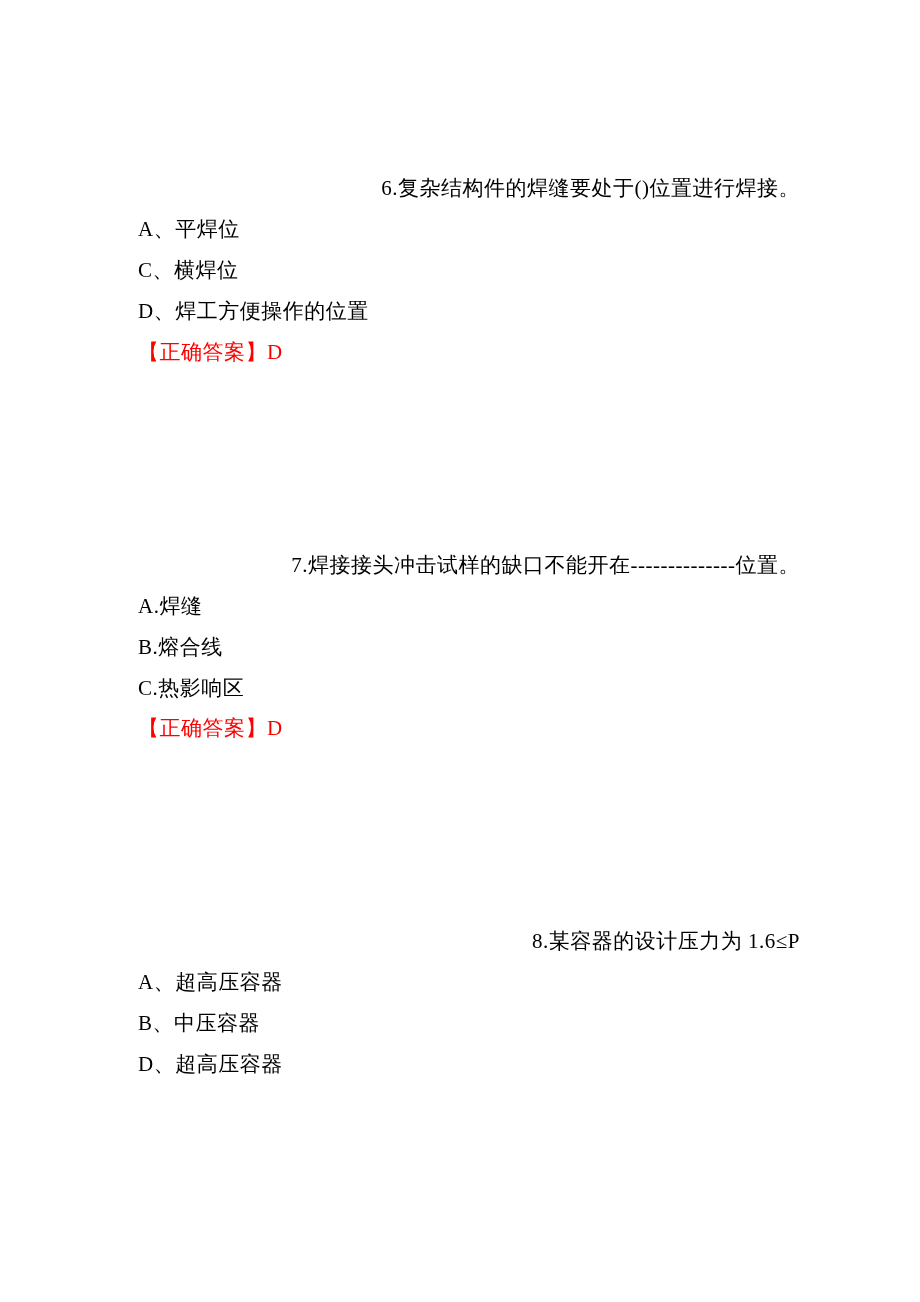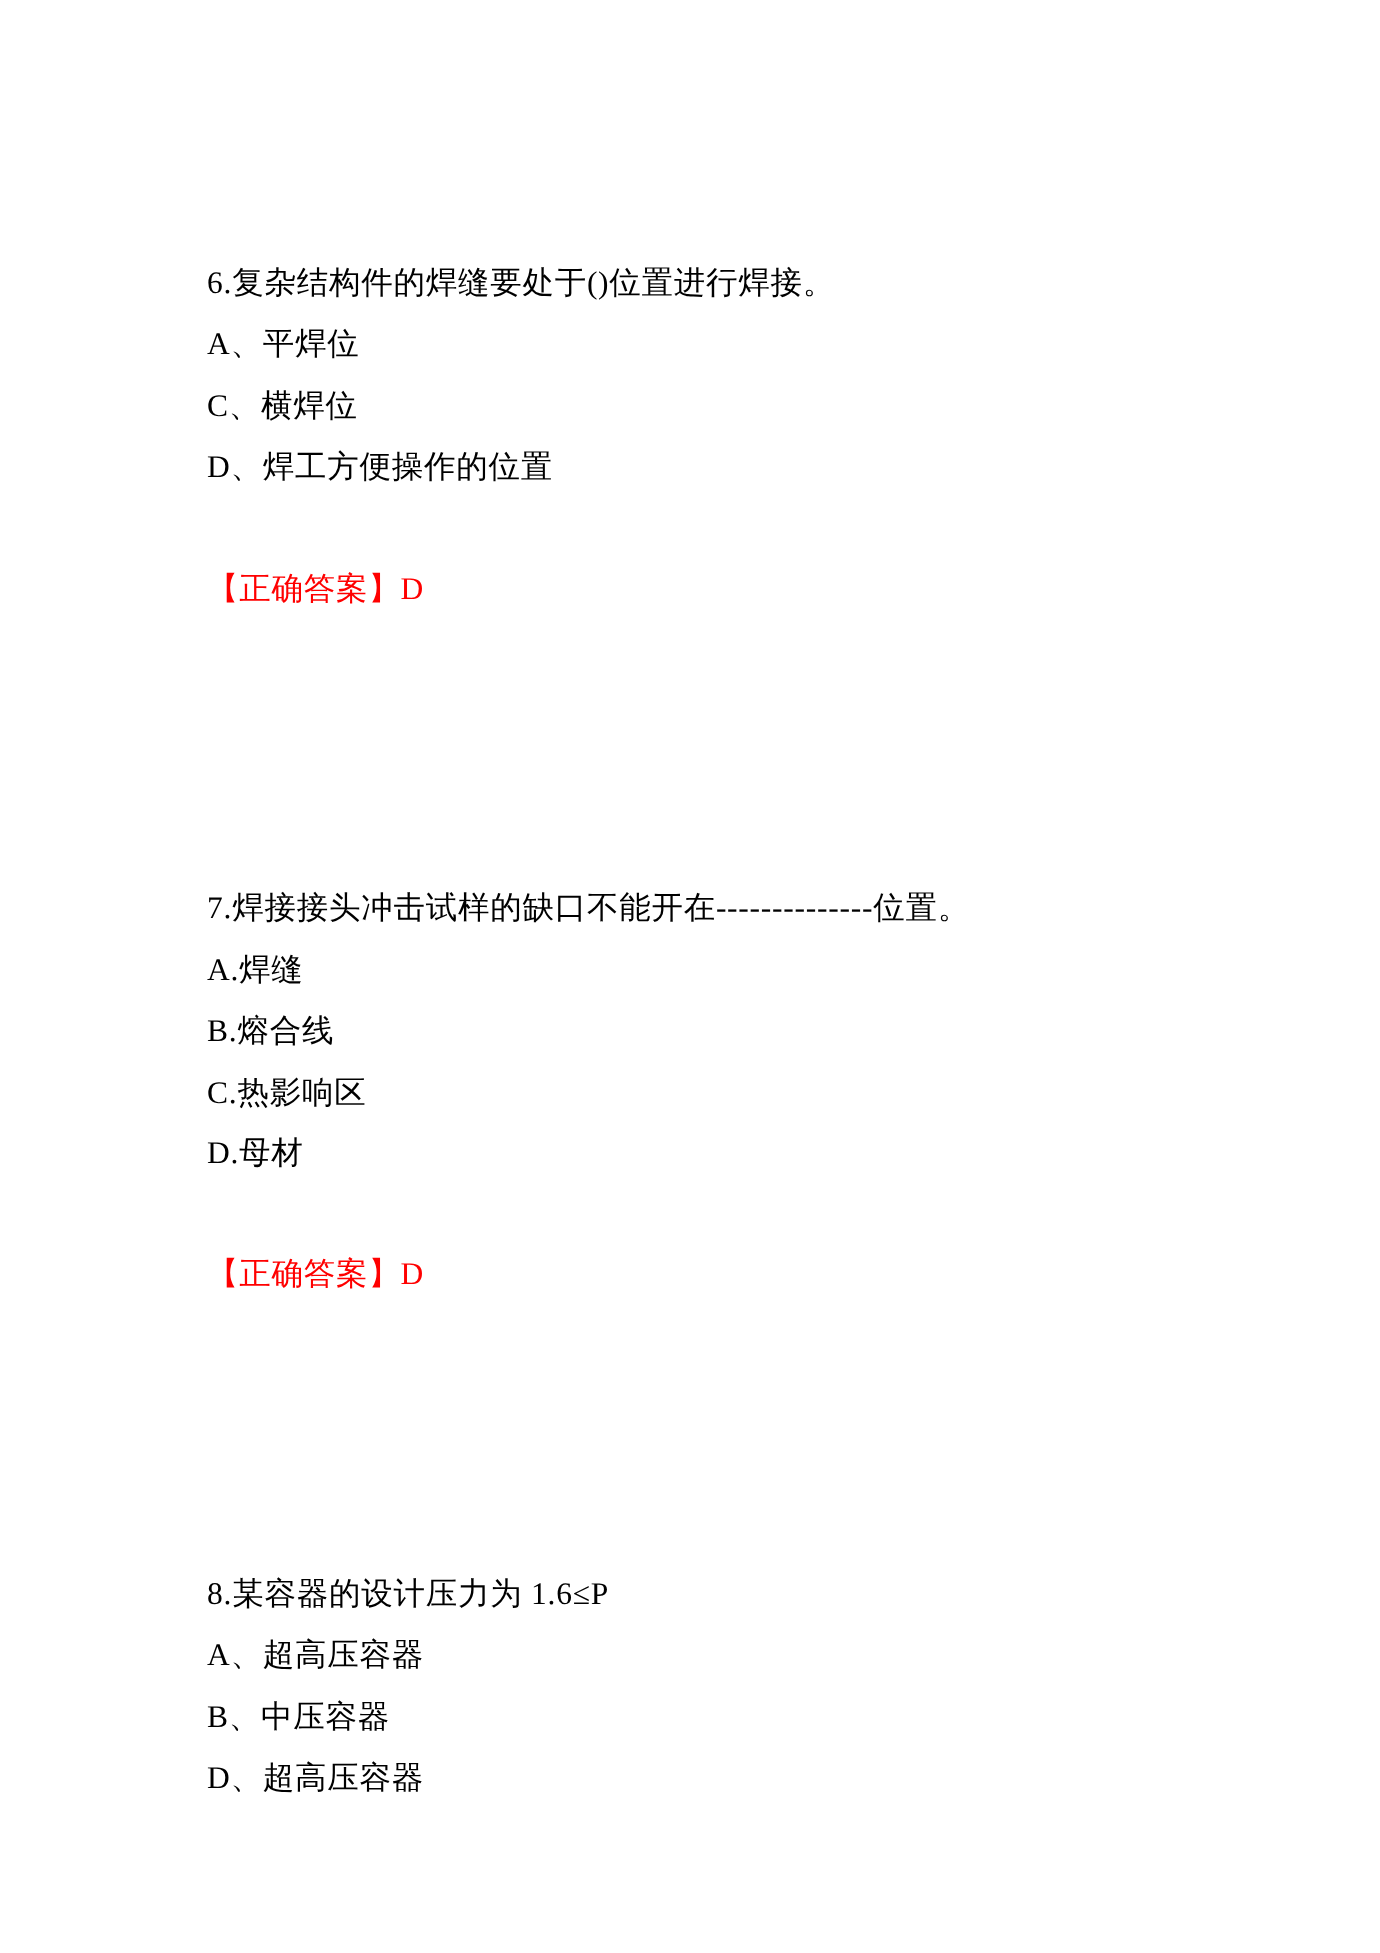--- a/index.html
+++ b/index.html
@@ -16,27 +16,27 @@
       line-height: 1.95;
       color: #000000;
       padding: 168px 120px 0 138px;
       letter-spacing: 0.5px;
     }
     .question-block {
       margin-bottom: 72px;
     }
     .question-text {
       margin-bottom: 0;
+      text-align: right;
     }
     .option {
       margin-bottom: 0;
     }
     .answer {
       color: #ff0000;
-      margin-top: 40px;
     }
     .answer-letter {
       color: #ff0000;
     }
     .spacer-after-answer {
       height: 100px;
     }
   </style>
 </head>
 <body>
@@ -55,21 +55,20 @@
 
 <div class="spacer-after-answer"></div>
 
 <div class="question-block">
   <div class="question-text">
     <span>7.</span><span>焊接接头冲击试样的缺口不能开在--------------位置。</span>
   </div>
   <div class="option">A.焊缝</div>
   <div class="option">B.熔合线</div>
   <div class="option">C.热影响区</div>
-  <div class="option">D.母材</div>
   <div class="answer">
     <span>【正确答案】</span><span class="answer-letter">D</span>
   </div>
 </div>
 
 <div class="spacer-after-answer"></div>
 
 <div class="question-block">
   <div class="question-text">
     <span>8.</span><span>某容器的设计压力为 1.6≤P</span>

